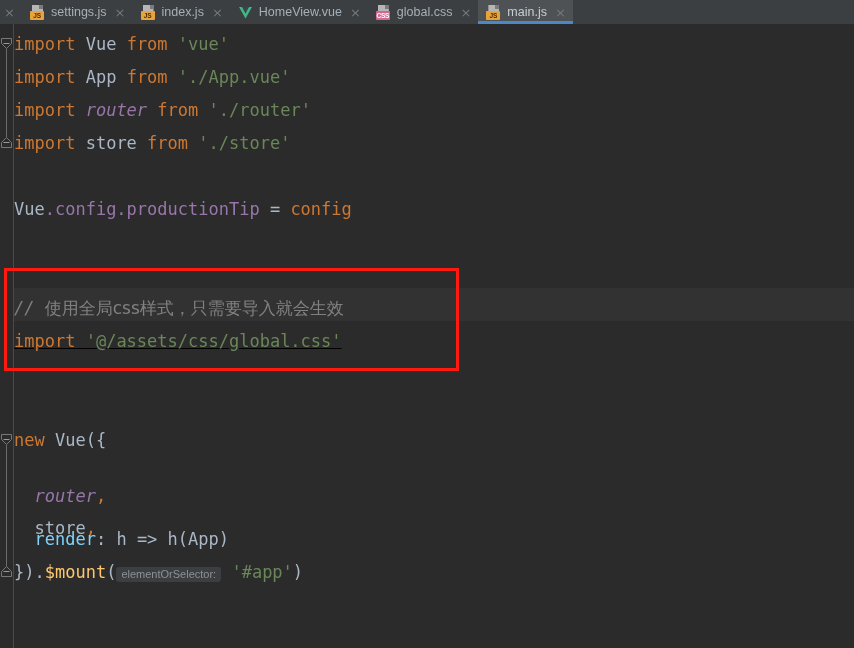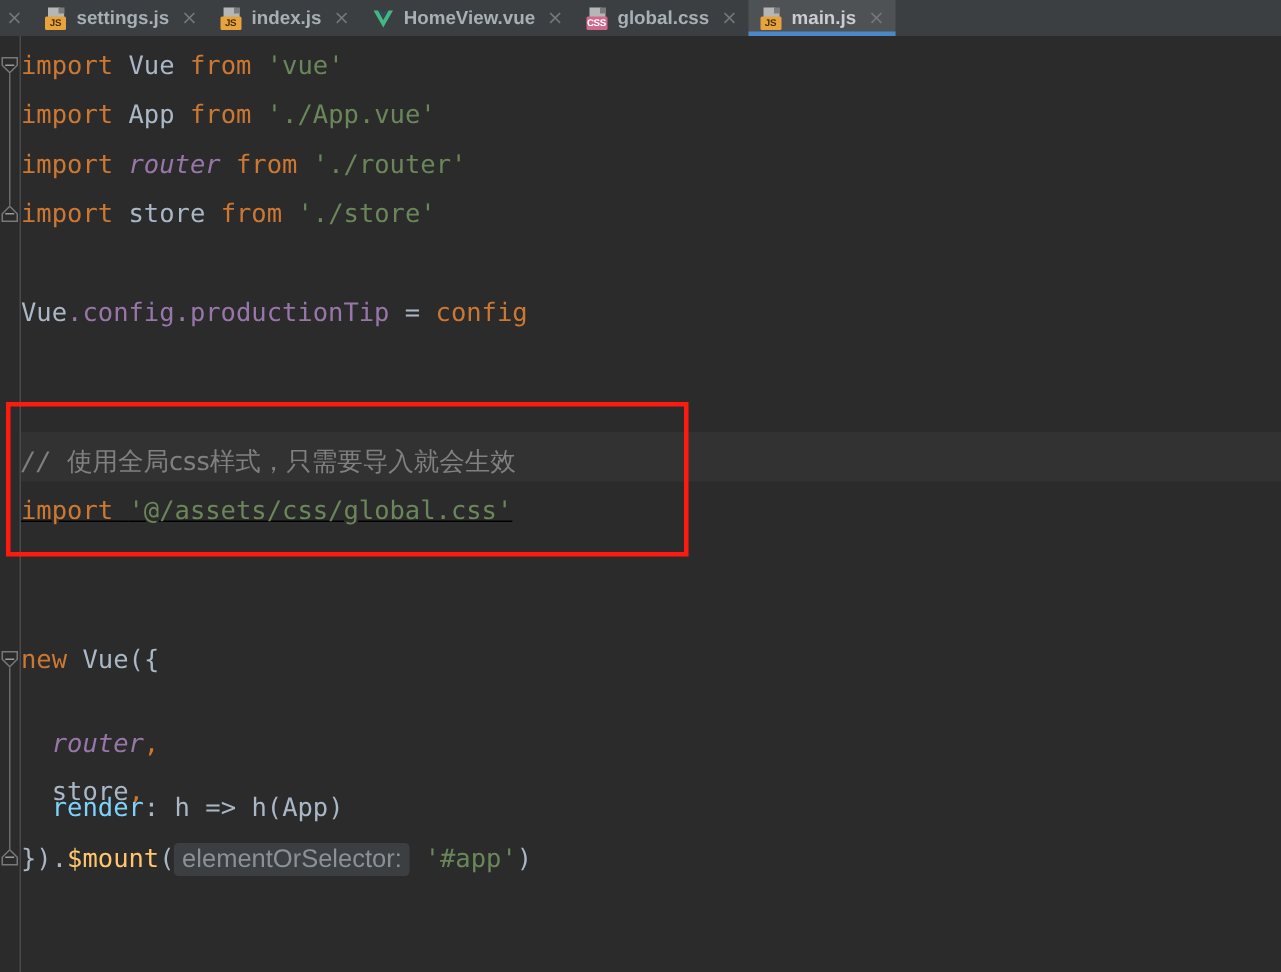--- a/index.html
+++ b/index.html
@@ -58,21 +58,21 @@
   }
 
   .tab.active::after {
     content: "";
     position: absolute;
     left: 0; right: 0; bottom: 0;
     height: 3px;
     background: #4a88c7;
   }
 
-  .tab-label { line-height: 24px; font-weight: bold; }
+  .tab-label { line-height: 24px; }
 
   .tab-close {
     font-family: "DejaVu Sans", sans-serif;
     font-size: 13px;
     color: #72797d;
     line-height: 1;
     margin-left: 2px;
   }
 
   
@@ -195,21 +195,21 @@
   .fn      { color: #ffc66d; }
   .key     { color: #7dd3fc; }
   .brc     { color: #a9b7c6; }
   .comment { color: #808080; font-style: italic; }
   .cjk     { font-family: "DejaVu Sans", sans-serif; font-style: normal; margin-top: 28px; }
 
   .hint {
     background: #3c3f41;
     color: #8c9196;
     font-family: "Liberation Sans", sans-serif;
-    font-size: 17px;
+    font-size: 11px;
     border-radius: 3px;
     padding: 1px 5px 2px 5px;
     font-style: normal;
   }
 
   
   #red-box {
     position: absolute;
     border: 3px solid #ff1a10;
     z-index: 6;

